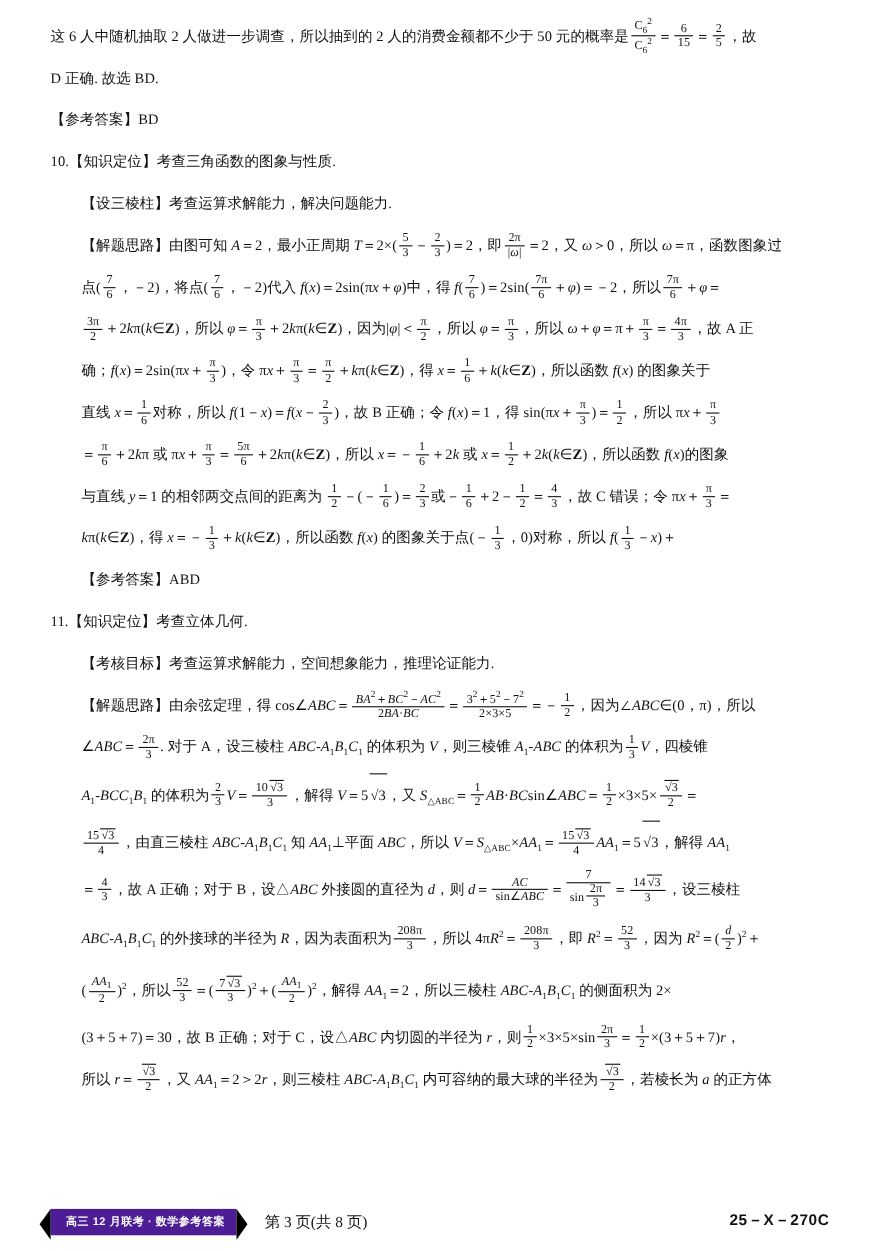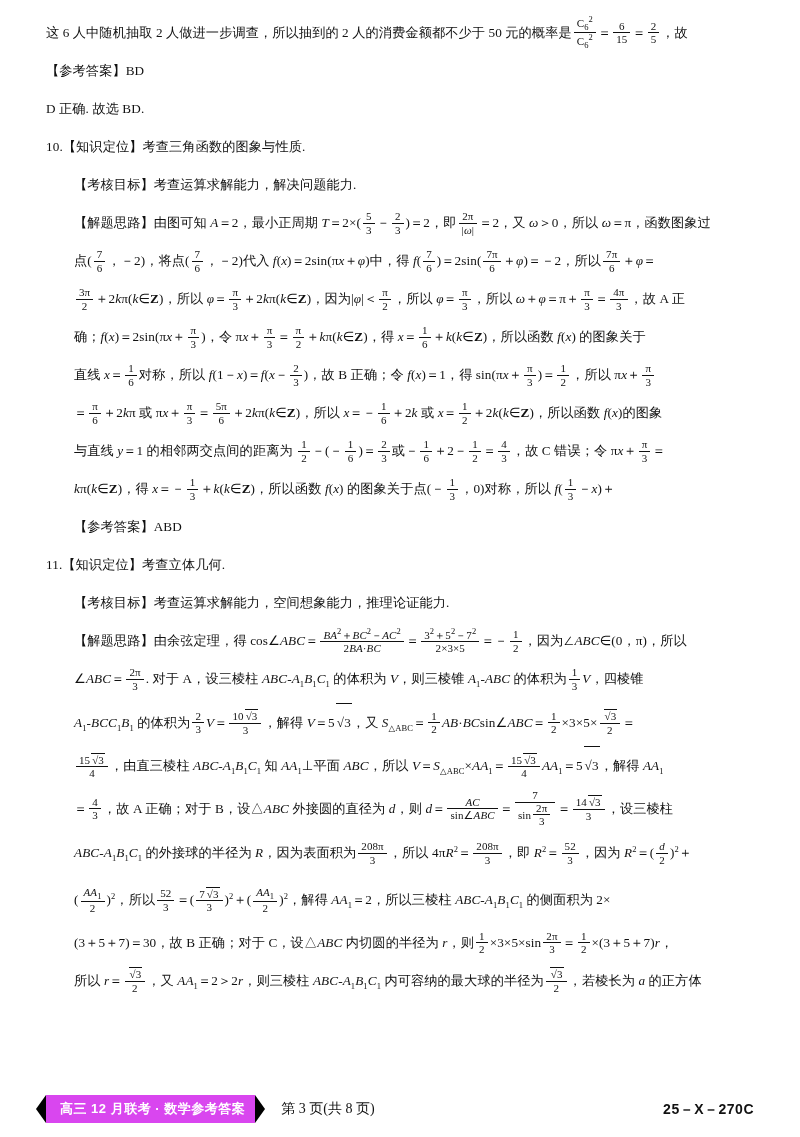--- a/index.html
+++ b/index.html
@@ -71,24 +71,24 @@
   }
   .footer-band {
     position: absolute;
     left: 46px;
     bottom: 14px;
     display: flex;
     align-items: center;
   }
   .ribbon {
     position: relative;
-    background: #d946ef;
+    background: #4c1d95;
     color: #fff;
     font-weight: bold;
-    font-size: 13px;
+    font-size: 10px;
     padding: 5px 10px 5px 14px;
     font-family: "Liberation Sans", sans-serif;
     letter-spacing: 0.5px;
   }
   .ribbon:before {
     content: "";
     position: absolute;
     left: -10px;
     top: 0;
     width: 0;
@@ -126,27 +126,27 @@
 </style>
 </head>
 <body>
 
 <div class="page">
 
   <div class="line">
     <span>这 6 人中随机抽取 2 人做进一步调查，所以抽到的 2 人的消费金额都不少于 50 元的概率是</span><span class="comb"><span class="frac"><span class="num">C<sub>6</sub><sup>2</sup></span><span class="den">C<sub>6</sub><sup>2</sup></span></span></span>＝<span class="frac"><span class="num">6</span><span class="den">15</span></span>＝<span class="frac"><span class="num">2</span><span class="den">5</span></span>，故
   </div>
 
+  <div class="line">D 正确. 故选 BD.</div>
+
   <div class="line">【参考答案】BD</div>
 
-  <div class="line">D 正确. 故选 BD.</div>
-
   <div class="line num-item">10.【知识定位】考查三角函数的图象与性质.</div>
 
-  <div class="line indent1">【考核目标】考查运算求解能力，解决问题能力.</div>
+  <div class="line indent1">【设三棱柱】考查运算求解能力，解决问题能力.</div>
 
   <div class="line indent1">
     【解题思路】由图可知 <span class="it">A</span>＝2，最小正周期 <span class="it">T</span>＝2×<span>(</span><span class="frac"><span class="num">5</span><span class="den">3</span></span>－<span class="frac"><span class="num">2</span><span class="den">3</span></span>)＝2，即<span class="frac"><span class="num">2π</span><span class="den">|<span class="it">ω</span>|</span></span>＝2，又 <span class="it">ω</span>＞0，所以 <span class="it">ω</span>＝π，函数图象过
   </div>
 
   <div class="line indent1">
     点(<span class="frac"><span class="num">7</span><span class="den">6</span></span>，－2)，将点(<span class="frac"><span class="num">7</span><span class="den">6</span></span>，－2)代入 <span class="it">f</span>(<span class="it">x</span>)＝2sin(π<span class="it">x</span>＋<span class="it">φ</span>)中，得 <span class="it">f</span>(<span class="frac"><span class="num">7</span><span class="den">6</span></span>)＝2sin(<span class="frac"><span class="num">7π</span><span class="den">6</span></span>＋<span class="it">φ</span>)＝－2，所以<span class="frac"><span class="num">7π</span><span class="den">6</span></span>＋<span class="it">φ</span>＝
   </div>
 
   <div class="line indent1">

